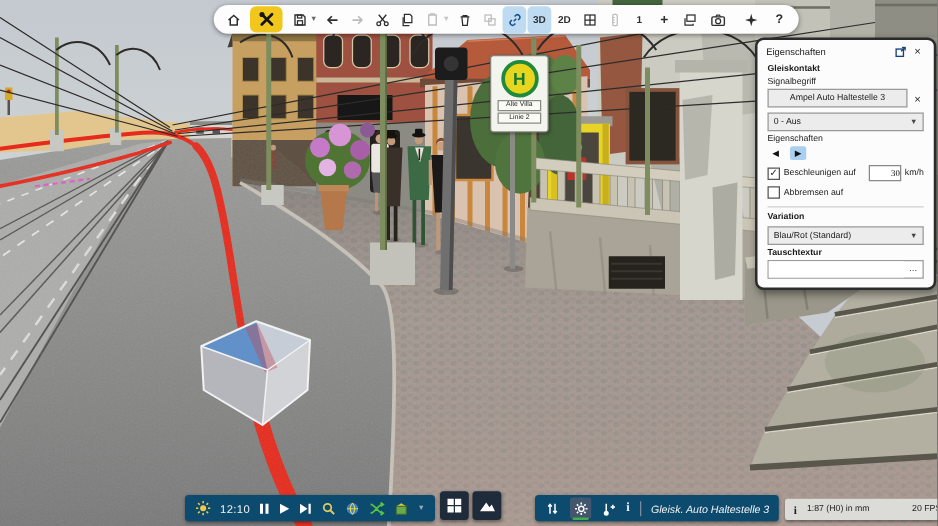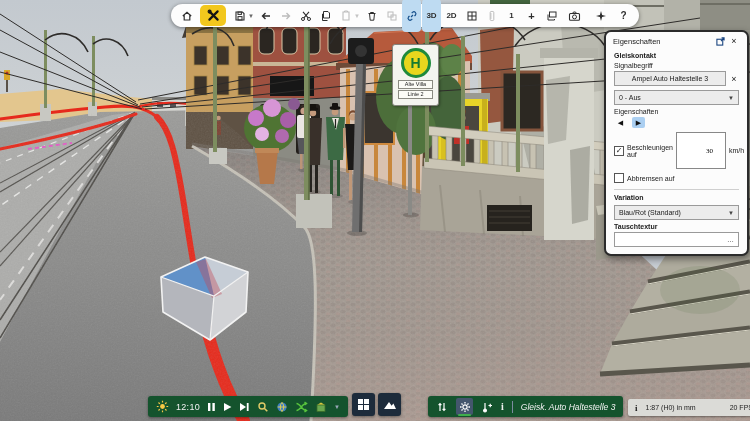--- a/index.html
+++ b/index.html
@@ -3,21 +3,21 @@
 <meta charset="utf-8">
 <style>
   html,body{margin:0;padding:0;background:#222;font-family:"Liberation Sans",sans-serif;}
   #app{position:relative;width:750px;height:421px;overflow:hidden;background:#c6ccd2;}
   svg{display:block;}
   #scene{position:absolute;left:0;top:0;z-index:1;}
 
   
   .ttb{position:absolute;left:171px;top:4px;height:23px;background:#fdfdfd;border-radius:12px;
        box-shadow:0 1px 4px rgba(0,0,0,.45);display:flex;align-items:center;padding:0 6px;gap:1px;z-index:20;}
-  .tbtn{width:19px;height:33px;display:flex;align-items:center;justify-content:center;border-radius:4px;
+  .tbtn{width:19px;height:22px;display:flex;align-items:center;justify-content:center;border-radius:4px;
         color:#2e2e2e;font-size:8px;font-weight:bold;flex:none;}
   .tbtn.wide{width:25px;}
   .tbtn.dis{color:#bcbcbc;}
   .tbtn.act-b{background:#bedbf2;}
   .tbtn.act-y{width:26px;height:21px;background:#f2c71d;border-radius:5px;color:#101010;margin:0 3px;}
   .tcaret{color:#6a6a6a;margin-left:-3px;width:8px;font-size:6px;text-align:center;}
   .tcaret.dis{color:#c4c4c4;}
 
   
   .panel{position:absolute;left:604px;top:30px;width:141px;background:#fcfcfc;border:2px solid #2b2b2b;
@@ -33,29 +33,29 @@
   .sigbtn{flex:1;height:13px;background:#ececec;border:1px solid #9a9a9a;display:flex;align-items:center;justify-content:center;}
   .xbtn{width:10px;text-align:center;font-size:9px;color:#222;}
   .sel{height:13px;background:#ececec;border:1px solid #9a9a9a;display:flex;align-items:center;padding:0 4px;margin:4px 0 2px;}
   .sel .f1{flex:1;}
   .caret{color:#444;font-size:6px;}
   .arrowrow{display:flex;gap:5px;margin:2px 0 3px;}
   .abtn{width:13px;height:11px;display:flex;align-items:center;justify-content:center;font-size:7px;color:#111;}
   .abtn.on{background:#abcff1;border-radius:2px;}
   .chkrow{display:flex;align-items:center;gap:3px;margin:4px 0;}
   .chk{width:8px;height:8px;border:1px solid #555;background:#fff;font-size:8px;line-height:7px;text-align:center;flex:none;}
-  .num{width:24px;height:11px;border:1px solid #888;font-size:7px;text-align:right;padding:12px;margin-left:auto;
+  .num{width:24px;height:11px;border:1px solid #888;font-size:7px;text-align:right;padding:0;margin-left:auto;
        font-family:Liberation Serif, serif;background:#fff;}
   .pdiv{border-top:1px solid #cfcfcf;margin:6px 0 4px;}
   .texrow{display:flex;border:1px solid #9a9a9a;background:#fff;height:13px;align-items:center;margin-top:2px;}
   .texrow input{flex:1;border:none;outline:none;height:11px;font-size:7px;min-width:0;}
   .more{padding:0 4px;color:#333;}
 
   
-  .bbar{position:absolute;top:396px;height:21px;background:#14532d;border-radius:3px;display:flex;
+  .bbar{position:absolute;top:396px;height:21px;background:#0c4a6e;border-radius:3px;display:flex;
         align-items:center;z-index:20;box-shadow:0 1px 3px rgba(0,0,0,.4);color:#f2f2f2;}
   .bbar-l{left:148px;padding:0 8px;gap:7px;}
   .bbar-r{left:428px;padding:0 8px;gap:8px;}
   .bico{display:flex;align-items:center;justify-content:center;flex:none;}
   .btime{font-size:9px;letter-spacing:.3px;}
   .gearbtn{width:17px;height:17px;background:#44566d;border-radius:2px;display:flex;align-items:center;
            justify-content:center;position:relative;}
   .gearbtn::after{content:"";position:absolute;left:2px;right:2px;bottom:-1px;height:2px;background:#3fae4c;border-radius:1px;}
   .bsep{width:1px;height:12px;background:#7c8ba0;}
   .bstatus{font-size:8.5px;white-space:nowrap;font-style:italic;}

